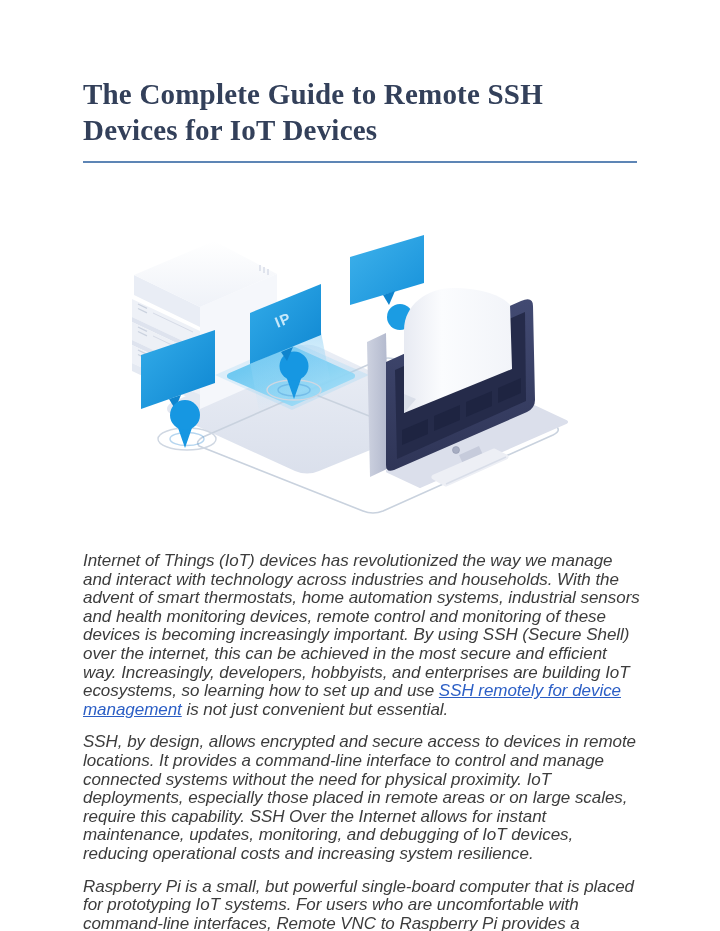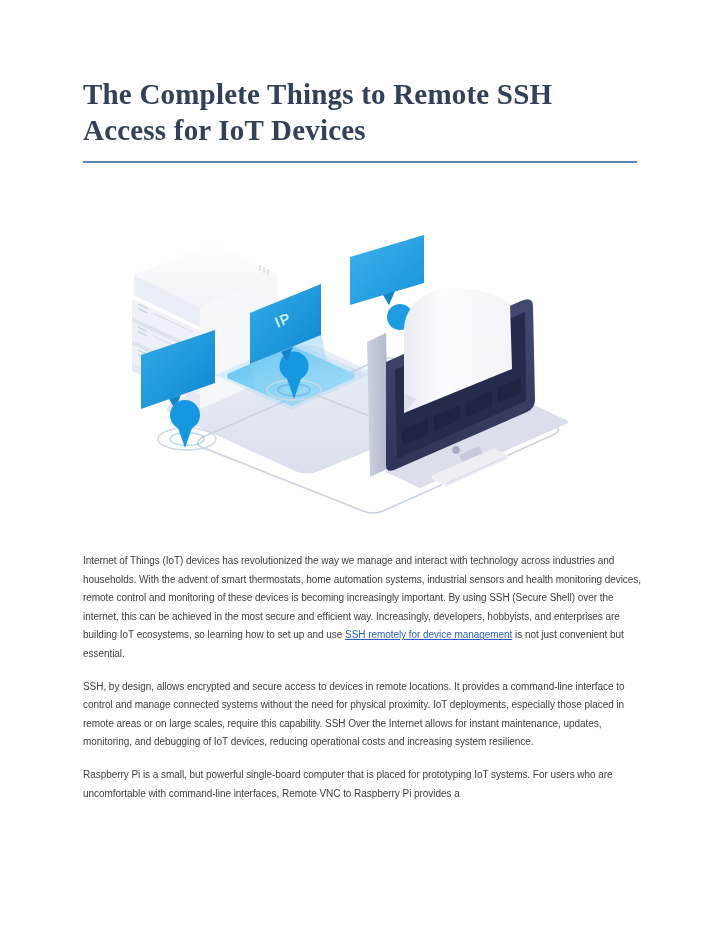--- a/index.html
+++ b/index.html
@@ -27,39 +27,40 @@
     letter-spacing:0.2px;
   }
   .illustration{
     margin:40px 0 0 14px;
     width:500px;height:335px;
   }
   .bodytext{margin-top:10px;}
   .bodytext p{
     margin:0 0 14px 0;
     width:558px;
-    font-size:10px;
+    font-size:17px;
     line-height:18.6px;
     color:#3C3C3C;
     letter-spacing:-0.05px;
+    font-style:italic;
   }
   a.inline-link{
     color:#2B5EC5;
     text-decoration:underline;
     cursor:pointer;
   }
 </style>
 </head>
 <body>
 
 <div class="page">
   <div class="content">
 
     <div class="title-wrap">
-      <h1 class="doc-title">The Complete Things to Remote SSH Access for IoT Devices</h1>
+      <h1 class="doc-title">The Complete Guide to Remote SSH Devices for IoT Devices</h1>
     </div>
 
     <svg class="illustration" viewBox="0 0 500 335" xmlns="http://www.w3.org/2000/svg" aria-hidden="true">
       <defs>
         <linearGradient id="gScreen" x1="0" y1="0" x2="1" y2="1">
           <stop offset="0" stop-color="#33ACE9"></stop>
             <stop offset="1" stop-color="#0E86D1"></stop>
         </linearGradient>
         <linearGradient id="gScreen2" x1="0" y1="0" x2="1" y2="1">
           <stop offset="0" stop-color="#3FB2EB"></stop>

